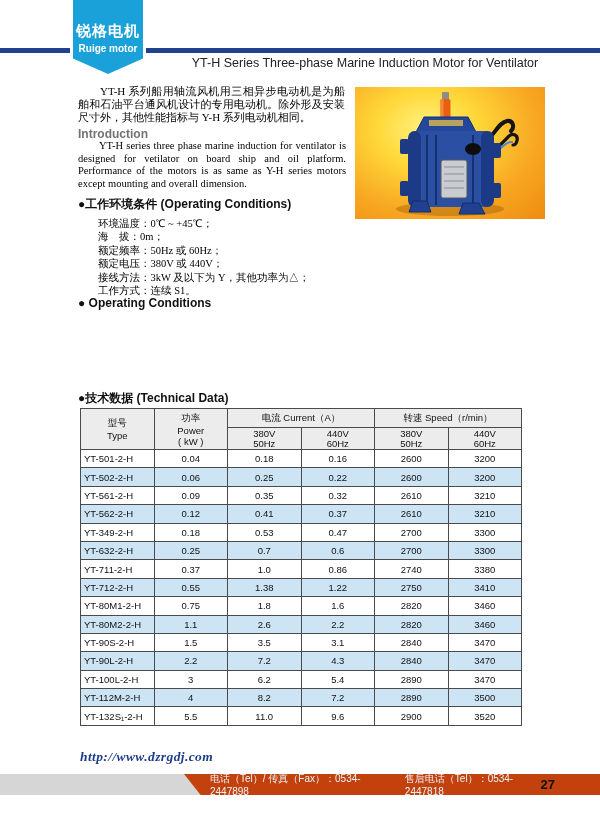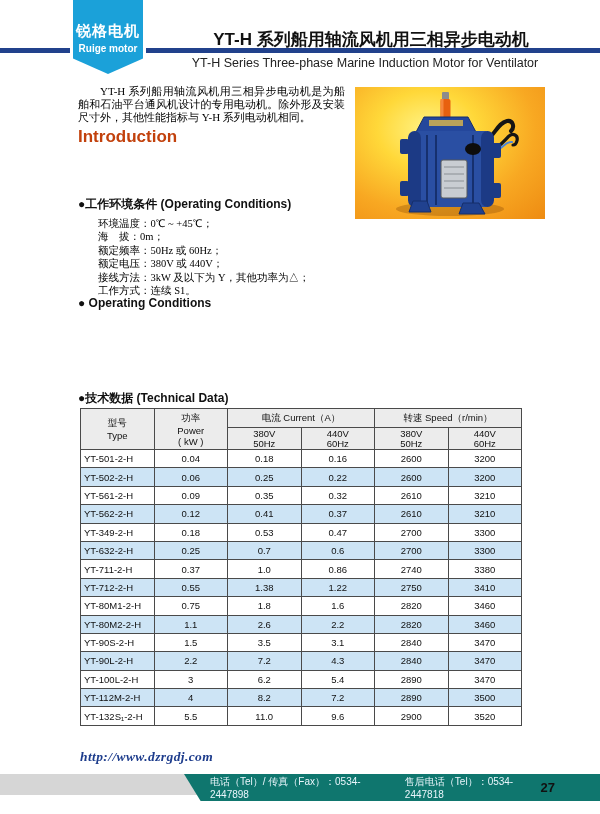--- a/index.html
+++ b/index.html
@@ -15,21 +15,21 @@
   .ribbon-cn { margin-top:22px; font-size:15px; font-weight:bold; letter-spacing:1px; }
   .ribbon-en { margin-top:2px; font-size:10px; font-weight:bold; }
   .title-cn { position:absolute; left:150px; right:8px; top:28px; text-align:center;
     font-size:17px; font-weight:bold; color:#111; }
   .title-en { position:absolute; left:150px; right:20px; top:56px; text-align:center;
     font-size:12.5px; color:#222; }
 
   
   .intro-cn { position:absolute; left:78px; top:85px; width:267px; font-size:11px; line-height:13.2px;
     font-family:"Liberation Serif", serif; text-align:justify; text-indent:2em; color:#000; }
-  .intro-heading { position:absolute; left:78px; top:127px; font-size:17px; font-weight:bold; color:#c2410c; }
+  .intro-heading { position:absolute; left:78px; top:127px; font-size:12px; font-weight:bold; color:#737373; }
   .intro-en { position:absolute; left:78px; top:140px; width:268px; font-size:10.5px; line-height:12.6px;
     font-family:"Liberation Serif", serif; text-align:justify; text-indent:2em; color:#000; }
 
   
   .photo { position:absolute; left:355px; top:87px; width:190px; height:132px;
     background:radial-gradient(ellipse at 38% 32%, #fff385 0%, #ffd839 30%, #f8a822 65%, #ee8b12 100%); }
 
   
   .cond { position:absolute; left:78px; width:300px; }
   .cond-cn { top:196px; }
@@ -51,39 +51,38 @@
   tbody td { height:18.4px; background:#fff; }
   tbody tr.alt td { background:#cde4f5; }
   td.type-cell { text-align:left !important; padding-left:3px; }
 
   
   .url { position:absolute; left:80px; top:749px; font-family:"Liberation Serif", serif;
     font-style:italic; font-weight:bold; font-size:13.5px; color:#1d3c8c; letter-spacing:.4px; word-spacing:2px; }
   .footer-bar { position:absolute; left:0; top:774px; width:600px; height:21px; }
   .footer-gray { position:absolute; left:0; top:0; width:201px; height:21px; background:#d6d6d6;
     clip-path:polygon(0 0,92% 0,100% 100%,0 100%); }
-  .footer-blue { position:absolute; left:184px; right:0; top:0; height:27px; background:#0f766e;
+  .footer-blue { position:absolute; left:184px; right:0; top:0; height:21px; background:#c2410c;
     clip-path:polygon(0 0,100% 0,100% 100%,4% 100%); display:flex; align-items:center;
     padding-left:26px; color:#eaf6fc; font-size:10px; }
   .footer-blue .sep { width:22px; }
   .page-num { margin-left:auto; margin-right:45px; color:#111; font-size:13px; font-weight:bold; }
 </style>
 </head>
 <body>
 
 <div class="page">
 
   <div class="navy-line"></div>
   <div class="ribbon-outer">
     <div class="ribbon-inner">
       <div class="ribbon-cn">锐格电机</div>
       <div class="ribbon-en">Ruige motor</div>
     </div>
   </div>
-  <div class="title-cn">YT-H 系列船用轴流风机用三相异步电动机</div>
   <div class="title-en">YT-H Series Three-phase Marine Induction Motor for Ventilator</div>
 
   <div class="photo">
     <svg width="190" height="132" viewBox="0 0 190 132">
       <ellipse cx="95" cy="122" rx="54" ry="7" fill="rgba(110,55,0,0.28)"></ellipse>
 
       <path d="M126,58 C140,50 142,36 152,34 C158,33 160,40 156,44" stroke="#151515" stroke-width="4" fill="none" stroke-linecap="round"></path>
       <path d="M130,64 C150,62 152,44 160,48 C164,50 162,58 158,58" stroke="#151515" stroke-width="3.2" fill="none" stroke-linecap="round"></path>
       <path d="M138,66 C148,62 150,54 157,55" stroke="#4b86d8" stroke-width="2" fill="none" stroke-linecap="round"></path>
 
@@ -114,20 +113,21 @@
       <line x1="89" y1="94" x2="109" y2="94" stroke="#8a8f94" stroke-width="1"></line>
       <line x1="89" y1="101" x2="109" y2="101" stroke="#8a8f94" stroke-width="1"></line>
 
       <polygon points="58,114 72,114 76,125 54,125" fill="#20418f" stroke="#152e6b" stroke-width="1"></polygon>
       <polygon points="108,116 124,116 130,127 104,127" fill="#20418f" stroke="#152e6b" stroke-width="1"></polygon>
     </svg>
   </div>
 
   <div class="intro-cn">YT-H 系列船用轴流风机用三相异步电动机是为船舶和石油平台通风机设计的专用电动机。除外形及安装尺寸外，其他性能指标与 Y-H 系列电动机相同。</div>
   <div class="intro-heading">Introduction</div>
+  <div class="intro-en">YT-H series three phase marine induction for ventilator is designed for vetilator on board ship and oil platform. Performance of the motors is as same as Y-H series motors except mounting and overall dimension.</div>
 
   <div class="cond cond-cn">
     <div class="cond-heading">●工作环境条件 (Operating Conditions)</div>
     <ul>
       <li>环境温度：0℃ ~ +45℃；</li>
       <li>海　拔：0m；</li>
       <li>额定频率：50Hz 或 60Hz；</li>
       <li>额定电压：380V 或 440V；</li>
       <li>接线方法：3kW 及以下为 Y，其他功率为△；</li>
       <li>工作方式：连续 S1。</li>

